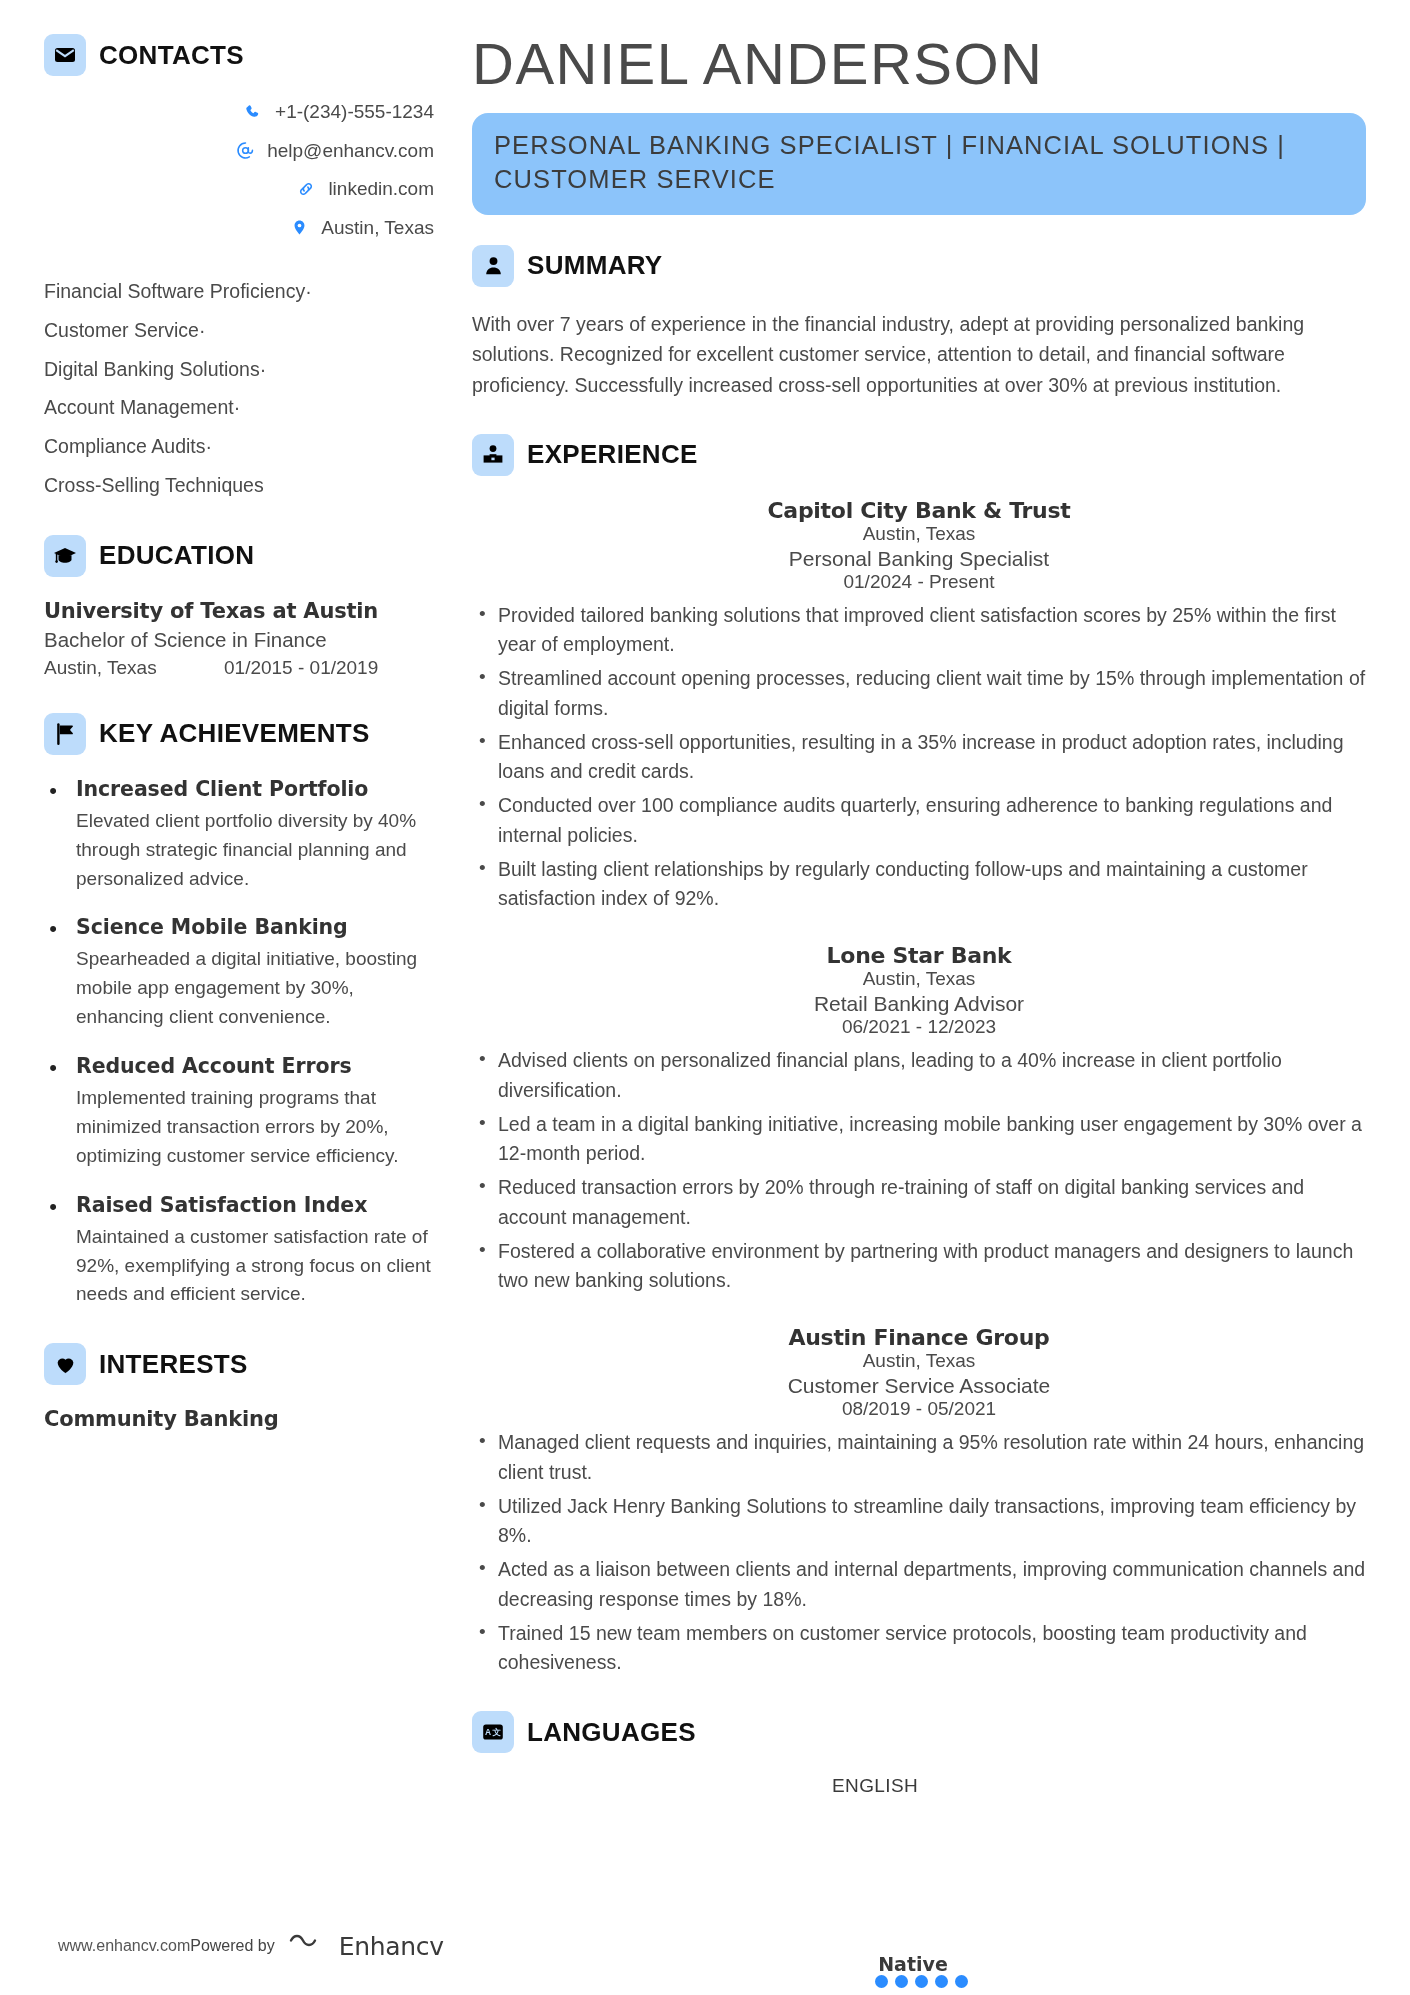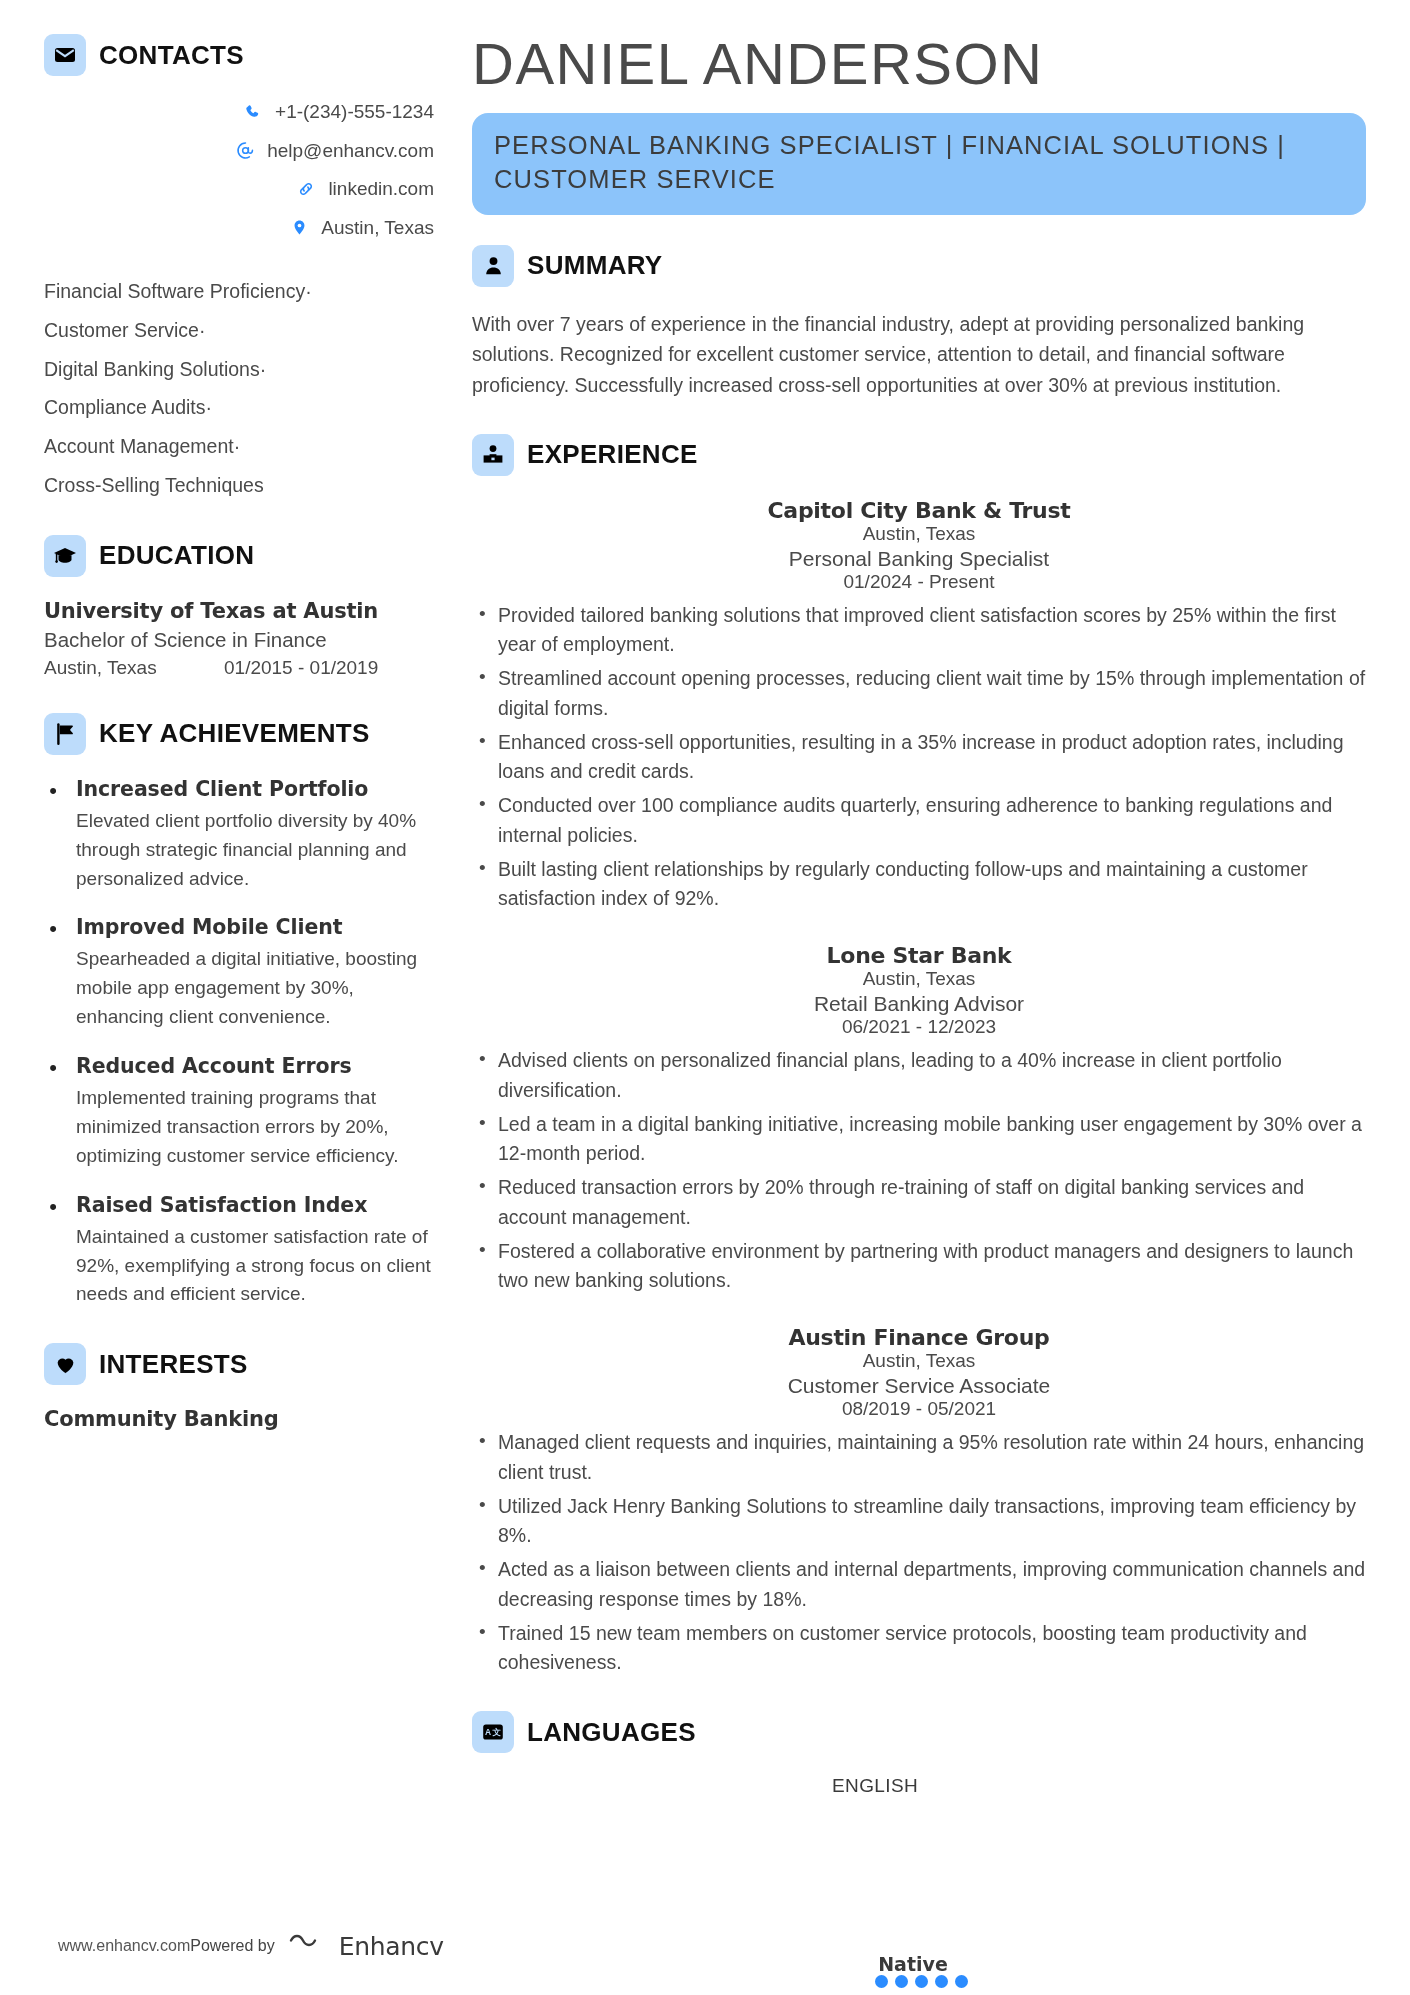--- a/index.html
+++ b/index.html
@@ -304,22 +304,22 @@
               </svg>
           </span>
           <span>Austin, Texas</span>
         </div>
       </div>
 
       <div class="sec">
         <div class="skill-line"><span>Financial Software Proficiency</span><span class="skill-dot">·</span></div>
         <div class="skill-line"><span>Customer Service</span><span class="skill-dot">·</span></div>
         <div class="skill-line"><span>Digital Banking Solutions</span><span class="skill-dot">·</span></div>
+        <div class="skill-line"><span>Account Management</span><span class="skill-dot">·</span></div>
         <div class="skill-line"><span>Compliance Audits</span><span class="skill-dot">·</span></div>
-        <div class="skill-line"><span>Account Management</span><span class="skill-dot">·</span></div>
         <div class="skill-line"><span>Cross-Selling Techniques</span></div>
       </div>
 
       <div class="sec">
         <div class="sec-head">
           <span class="chip">
             <svg width="24" height="24" viewBox="0 0 24 24">
                 <path d="M12 4 L23 9 L12 14 L1 9 Z" fill="#000"></path>
                 <path d="M5.5 11.2v4.4c0 1.8 2.9 3.2 6.5 3.2s6.5-1.4 6.5-3.2v-4.4" fill="#000"></path>
                 <path d="M3.6 10.2v6.4" stroke="#000" stroke-width="1.5" stroke-linecap="round"></path>
@@ -352,21 +352,21 @@
         <div class="ach">
           <div class="ach-bullet">•</div>
           <div class="ach-body">
             <div class="ach-title">Increased Client Portfolio</div>
             <div class="ach-text">Elevated client portfolio diversity by 40% through strategic financial planning and personalized advice.</div>
           </div>
         </div>
         <div class="ach">
           <div class="ach-bullet">•</div>
           <div class="ach-body">
-            <div class="ach-title">Improved Mobile Client</div>
+            <div class="ach-title">Science Mobile Banking</div>
             <div class="ach-text">Spearheaded a digital initiative, boosting mobile app engagement by 30%, enhancing client convenience.</div>
           </div>
         </div>
         <div class="ach">
           <div class="ach-bullet">•</div>
           <div class="ach-body">
             <div class="ach-title">Reduced Account Errors</div>
             <div class="ach-text">Implemented training programs that minimized transaction errors by 20%, optimizing customer service efficiency.</div>
           </div>
         </div>

